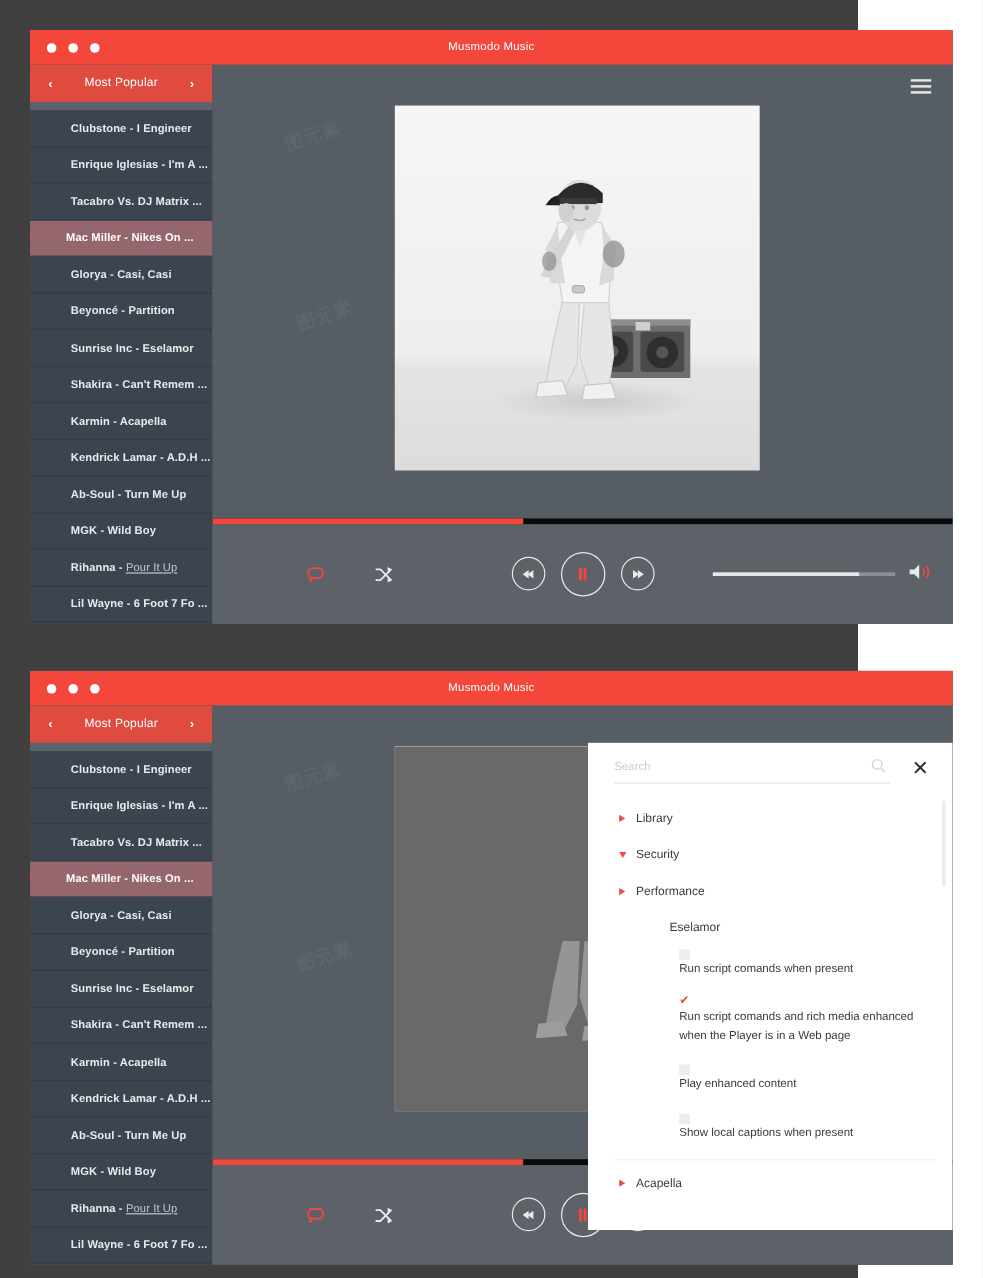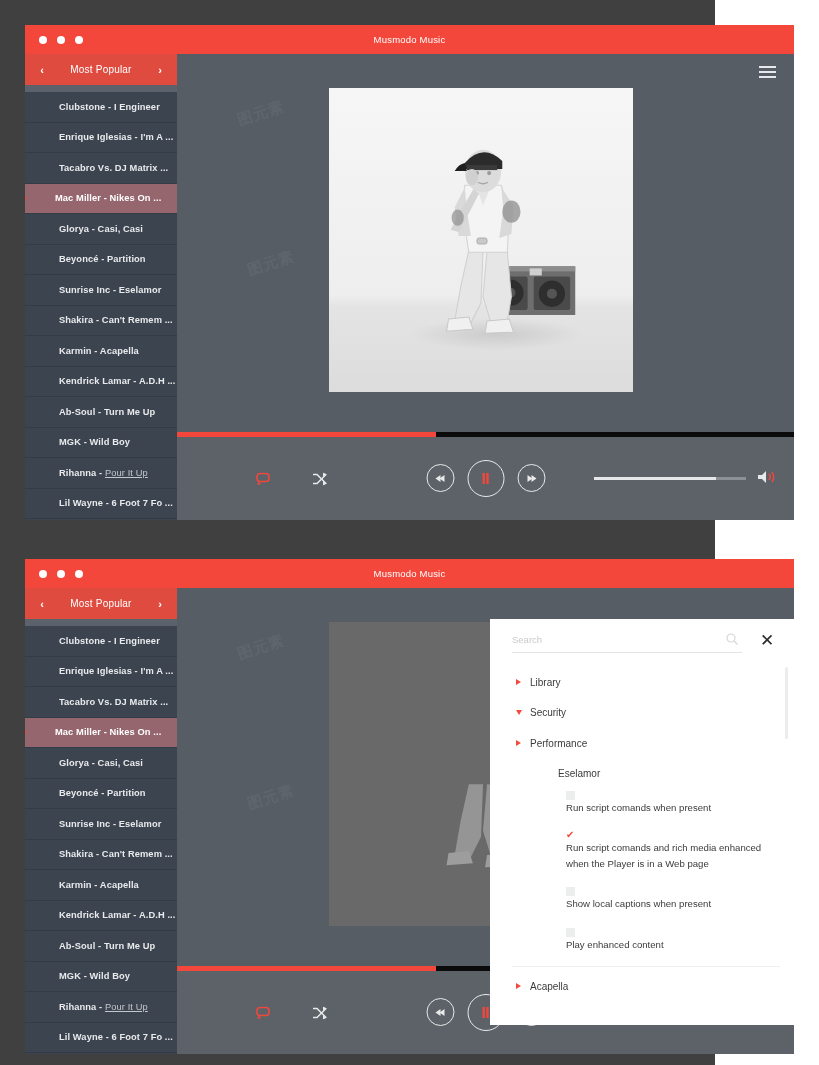--- a/index.html
+++ b/index.html
@@ -554,25 +554,25 @@
                 <div class="check-row">
                   <span class="check-box"></span>
                   <span class="check-label">Run script comands when present</span>
                 </div>
                 <div class="check-row">
                   <span class="check-mark">✔</span>
                   <span class="check-label">Run script comands and rich media enhanced when the Player is in a Web page</span>
                 </div>
                 <div class="check-row">
                   <span class="check-box"></span>
-                  <span class="check-label">Show local captions when present</span>
+                  <span class="check-label">Play enhanced content</span>
                 </div>
                 <div class="check-row">
                   <span class="check-box"></span>
-                  <span class="check-label">Play enhanced content</span>
+                  <span class="check-label">Show local captions when present</span>
                 </div>
                 <div class="panel-divider"></div>
                 <div class="tree-item">
                   <span class="tri"></span>
                   <span>Acapella</span>
                 </div>
               </div>
           </div>
 
           <div class="controls-wrap">

